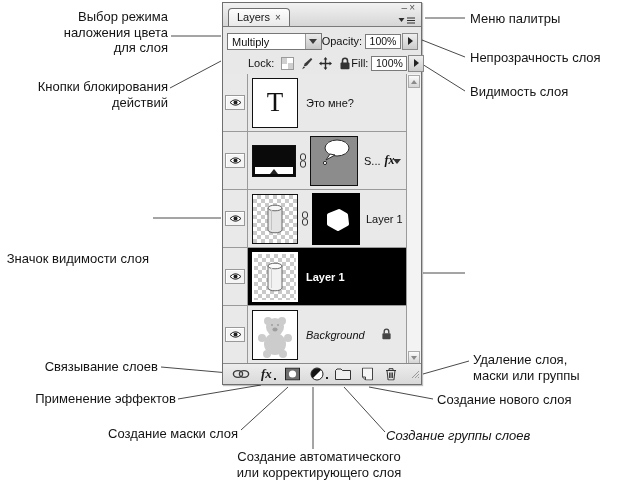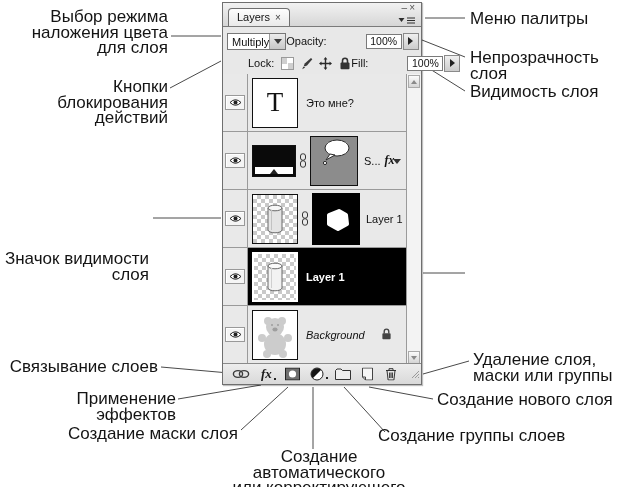--- a/index.html
+++ b/index.html
@@ -2,21 +2,21 @@
 <html><head>
 <meta charset="utf-8">
 <style>
   html,body{margin:0;padding:0;background:#fff;}
   .canvas{position:relative;width:627px;height:487px;background:#fff;
           font-family:"Liberation Sans",sans-serif;overflow:hidden;}
   svg.connectors{position:absolute;left:0;top:0;width:627px;height:487px;pointer-events:none;}
   svg.connectors line{stroke:#4a4a4a;stroke-width:1;}
 
   
-  .lbl{position:absolute;font-size:17px;line-height:15.5px;color:#141414;white-space:pre-line;}
+  .lbl{position:absolute;font-size:13px;line-height:15.5px;color:#141414;white-space:pre-line;}
   .lbl.r{text-align:right;}
   .lbl.c{text-align:center;}
 
   
   .panel{position:absolute;left:222px;top:2px;width:200px;height:383px;box-sizing:border-box;
          background:#e8e8e8;border:1px solid #6f6f6f;box-shadow:1px 1px 1px rgba(0,0,0,.25);}
   .tabstrip{position:absolute;left:0;top:0;right:0;height:23px;
             background:linear-gradient(#f2f2f2,#d6d6d6);border-bottom:1px solid #7a7a7a;}
   .winctl{position:absolute;top:-1px;right:4px;font-size:10px;color:#555;letter-spacing:2px;}
   .winctl span{cursor:default;}
@@ -31,21 +31,21 @@
   .row-lock{top:50px;padding-left:21px;}
   .combo{width:97px;height:17px;box-sizing:border-box;background:#fff;border:1px solid #777;
          display:flex;align-items:stretch;}
   .combo .txt{flex:1;padding:2px 0 0 4px;font-size:11px;}
   .combo-arrow{width:15px;background:linear-gradient(#ececec,#c7c7c7);border-left:1px solid #9a9a9a;
                display:flex;align-items:center;justify-content:center;}
   .chev-down{width:0;height:0;border-left:4px solid transparent;border-right:4px solid transparent;border-top:5px solid #3a3a3a;}
   .grp{margin-left:auto;display:flex;align-items:center;}
   .grp .flab{margin-right:3px;}
   .numfield{width:36px;height:15px;box-sizing:border-box;background:#fff;border:1px solid #7a7a7a;
-            font-size:10.5px;display:flex;align-items:center;justify-content:center;margin-left:36px;}
+            font-size:10.5px;display:flex;align-items:center;justify-content:center;}
   .arrbtn{width:16px;height:17px;box-sizing:border-box;margin-left:1px;
           background:linear-gradient(#efefef,#cccccc);border:1px solid #8a8a8a;
           display:flex;align-items:center;justify-content:center;}
   .tri-right{width:0;height:0;border-top:4px solid transparent;border-bottom:4px solid transparent;border-left:5px solid #222;}
   .lock-icons{display:flex;align-items:center;gap:6px;margin-left:7px;}
   .licon{width:13px;height:13px;display:flex;align-items:center;justify-content:center;}
   .li-checker{width:11px;height:11px;border:1px solid #9a9a9a;
               background:conic-gradient(#fff 0 25%,#cfcfcf 0 50%,#fff 0 75%,#cfcfcf 0);}
 
   .list{position:absolute;left:0;top:71px;width:198px;height:291px;background:#e9e9e9;}
@@ -132,21 +132,21 @@
   <div class="lbl r" style="right:389px;top:426px;">Создание маски слоя</div>
   <div class="lbl c" style="left:213px;width:212px;top:449px;">Создание автоматического
 или корректирующего слоя</div>
 
   <div class="lbl" style="left:470px;top:11px;">Меню палитры</div>
   <div class="lbl" style="left:470px;top:50px;">Непрозрачность слоя</div>
   <div class="lbl" style="left:470px;top:84px;">Видимость слоя</div>
   <div class="lbl" style="left:473px;top:352px;">Удаление слоя,
 маски или группы</div>
   <div class="lbl" style="left:437px;top:392px;">Создание нового слоя</div>
-  <div class="lbl" style="left:378px;top:428px;">Создание группы слоев</div>
+  <div class="lbl" style="left:386px;top:428px;font-style:italic;">Создание группы слоев</div>
 
   <div class="panel">
 
     <div class="tabstrip">
       <div class="winctl"><span>–</span><span>×</span></div>
       <div class="tab">
         <span>Layers</span><span class="x">×</span>
       </div>
       <div class="menu-btn">
         <svg width="18" height="9">

